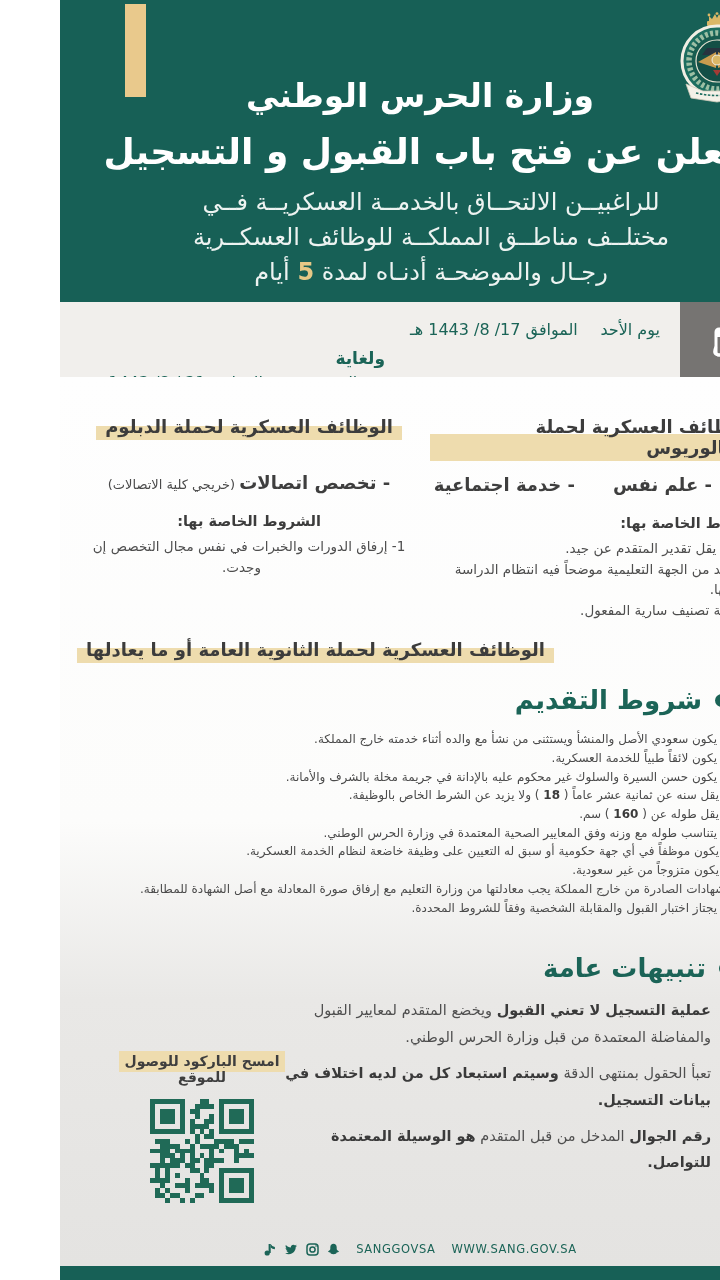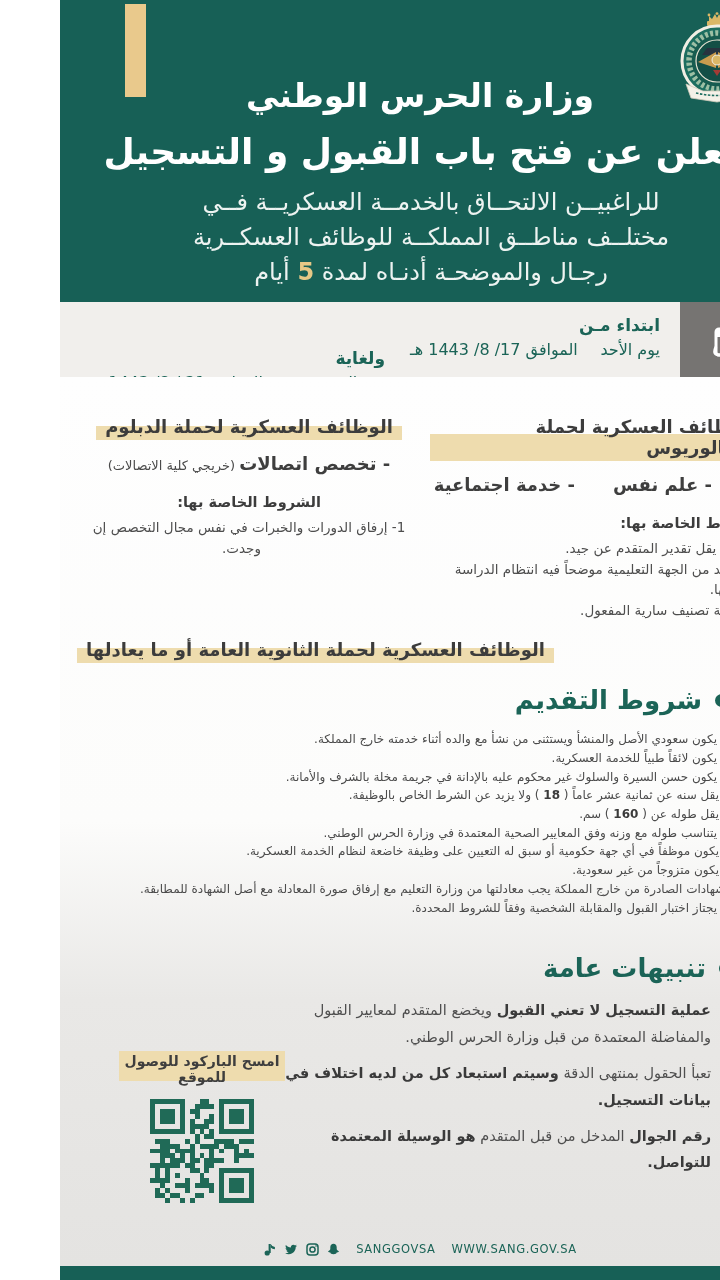--- a/index.html
+++ b/index.html
@@ -26,21 +26,21 @@
 
   
   .content{position:absolute;top:377px;left:0;width:720px;height:889px;
     background:linear-gradient(180deg,#fefefe 0%,#fcfcfb 50%,#e9e8e6 70%,#e4e3e1 100%);}
   .columns{display:flex;direction:rtl;padding:38px 16px 0;}
   .col{width:50%;text-align:right;color:#3e3e3e;}
   .col-diploma{padding-left:6px;padding-right:14px;text-align:center;}
   .sec-title{display:inline-block;font-size:18px;font-weight:bold;color:#3c3c3c;
     background:linear-gradient(to top,#eedcae 58%,rgba(0,0,0,0) 58%);padding:1px 9px 3px;}
   .majors{list-style:none;margin:13px 0 0;padding:0 52px 0 0;display:flex;gap:38px;font-size:18px;font-weight:bold;}
-  .major-line{margin-top:13px;font-size:18px;font-weight:bold;}
+  .major-line{margin-top:32px;font-size:18px;font-weight:bold;}
   .major-note{font-size:13px;font-weight:normal;color:#4a4a4a;}
   .cond-label{margin-top:20px;font-size:14.5px;font-weight:bold;color:#3c3c3c;}
   .num-list{list-style:none;margin:7px 0 0;padding:0;font-size:13.5px;color:#4e4e4e;line-height:1.52;}
   .num-list li{padding-right:15px;text-indent:-15px;}
 
   .strip{margin:18px 17px 3px;text-align:left;}
 
   .sec-head{display:flex;direction:rtl;align-items:center;margin-top:22px;}
   .head-line{width:52px;height:4px;background:#1b6457;}
   .head-dot{width:13px;height:13px;border-radius:50%;background:#1b6457;margin-left:13px;}
@@ -51,21 +51,21 @@
   .req-list li::before{content:'';position:absolute;right:3px;top:0.67em;width:5px;height:5px;border-radius:50%;background:#6a6a6a;}
   .b{font-weight:bold;color:#3a3a3a;}
 
   .notices-wrap{margin:14px 50px 0 0;width:445px;margin-left:auto;}
   .notice-list{list-style:none;margin:0;padding:0;font-size:14.5px;line-height:1.85;color:#4e4e4e;}
   .notice-list li{position:relative;padding-right:19px;margin-bottom:9px;}
   .notice-list li::before{content:'-';position:absolute;right:0;top:0;font-weight:bold;color:#3c3c3c;}
 
   .qr-wrap{position:absolute;top:676px;left:36px;width:212px;text-align:center;}
   .qr-label{font-size:14px;font-weight:bold;color:#3e3e3e;direction:rtl;}
-  .qr-hl{background:#eedcae;padding:2px 6px 12px;}
+  .qr-hl{background:#eedcae;padding:2px 6px 3px;}
   .qr{width:104px;height:104px;margin:14px auto 0;display:grid;grid-template-columns:repeat(21,1fr);grid-template-rows:repeat(21,1fr);}
   .qr div{width:100%;height:100%;}
   .qr div.on{background:#206a57;}
 
   
   .footer{position:absolute;bottom:24px;left:0;width:720px;display:flex;direction:ltr;justify-content:center;align-items:center;gap:16px;}
   .soc{display:flex;gap:8px;align-items:center;}
   .soc svg{display:block;}
   .handle,.site{font-size:11.5px;font-weight:normal;color:#1b6457;letter-spacing:0.6px;}
   .bottombar{position:absolute;bottom:0;left:0;width:720px;height:14px;background:#176056;}
@@ -116,21 +116,20 @@
         <rect x="9" y="12" width="29" height="8" fill="#fff"></rect>
         <g stroke="#fff" stroke-width="2.4" fill="none">
           <path d="M15,13 v-6 a2,2 0 0 1 4,0 v4"></path>
           <path d="M22,13 v-6 a2,2 0 0 1 4,0 v4"></path>
           <path d="M29,13 v-6 a2,2 0 0 1 4,0 v4"></path>
         </g>
         <path d="M9,30 q-4,8 4,8 h4" fill="none" stroke="#fff" stroke-width="3"></path>
       </svg>
     </div>
     <div class="dgroup d-start">
-      <div class="d-label">ابتداء مـن</div>
       <div class="d-row">
         <span>يوم الأحد</span>
         <span>الموافق 17/ 8/ 1443 هـ</span>
       </div>
     </div>
     <div class="dgroup d-end">
       <div class="d-label">ولغاية</div>
       <div class="d-row">
         <span>يوم الخميس</span>
         <span>الموافق 21 / 8/ 1443 هـ</span>

